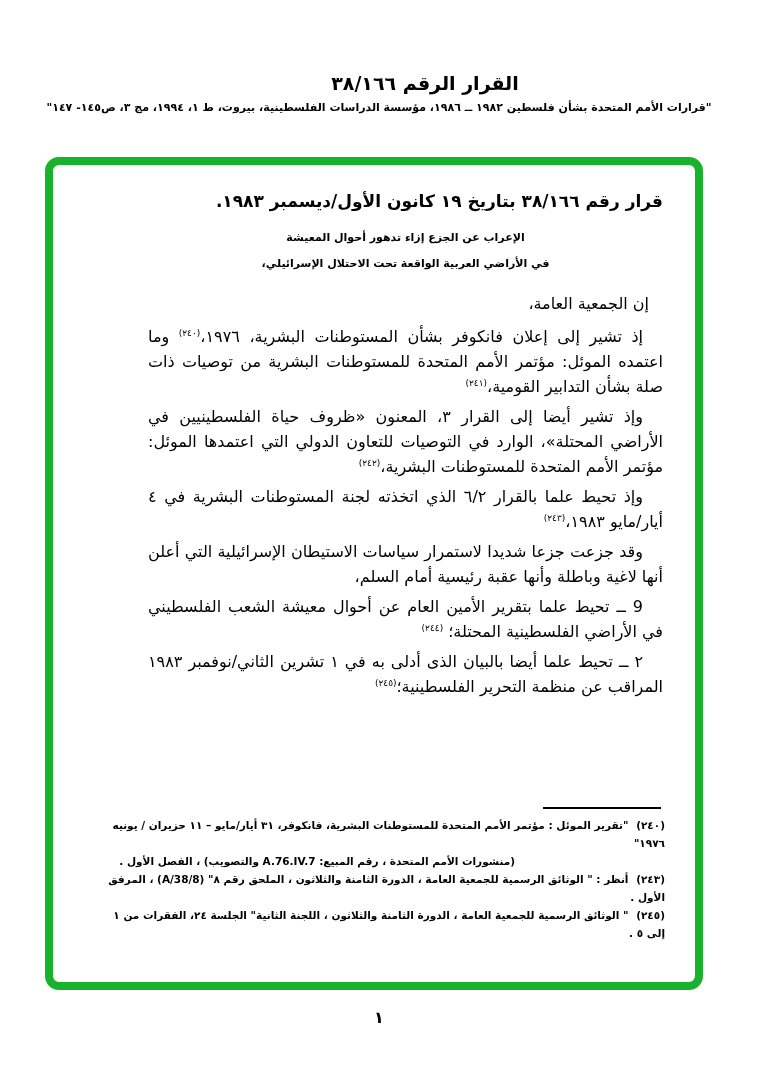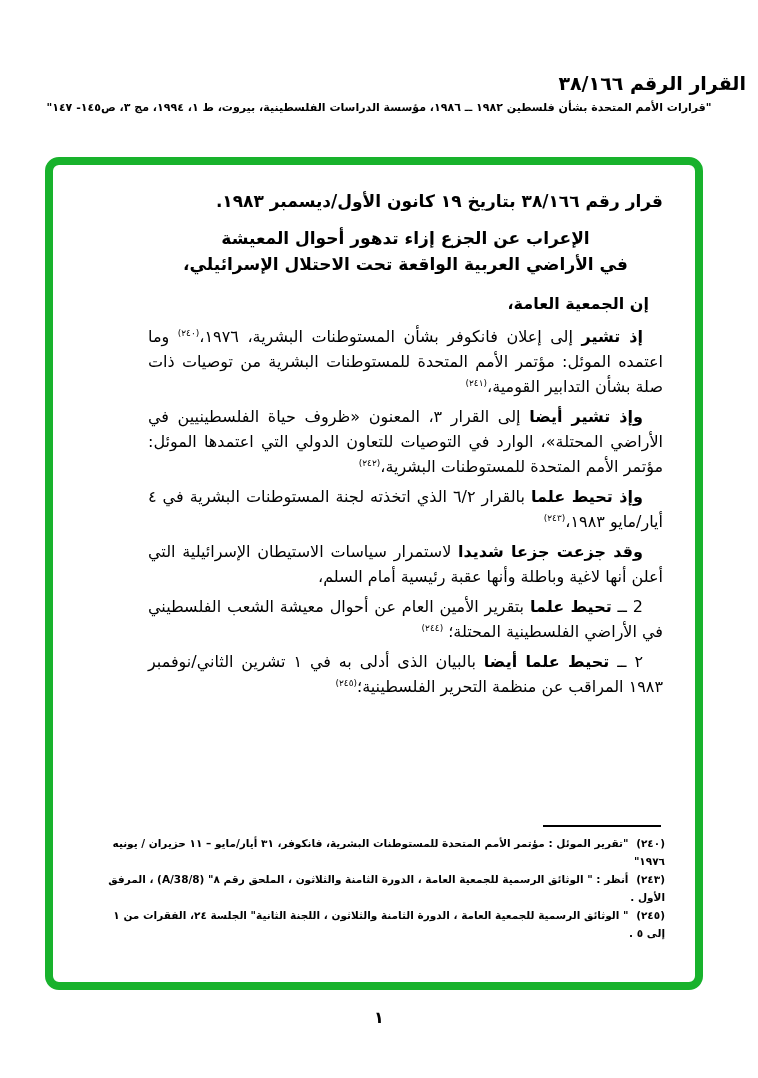--- a/index.html
+++ b/index.html
@@ -2,22 +2,22 @@
 <html lang="ar"><head>
 <meta charset="utf-8">
 <style>
   html,body{margin:0;padding:0;}
   body{
     width:758px;height:1078px;position:relative;background:#ffffff;
     font-family:"DejaVu Sans",sans-serif;color:#000;overflow:hidden;
   }
   
   .hdr-title{
-    position:absolute;top:72px;left:88px;width:658px;
-    text-align:right;font-size:19px;font-weight:bold;direction:rtl;
+    position:absolute;top:72px;left:96px;width:658px;
+    text-align:center;font-size:19px;font-weight:bold;direction:rtl;
   }
   .hdr-src{
     position:absolute;top:101px;left:0;width:758px;
     text-align:center;font-size:11px;font-weight:bold;direction:rtl;
     white-space:nowrap;
   }
   
   .doc-box{
     position:absolute;left:45px;top:157px;width:658px;height:833px;
     box-sizing:border-box;border:8px solid #18b22c;border-radius:14px;
@@ -26,25 +26,25 @@
   .doc-main{
     direction:rtl;padding:24px 32px 0 95px;
     font-size:16px;line-height:25px;text-align:justify;
   }
   .doc-heading{
     margin:0 0 12px 0;font-size:17px;font-weight:bold;
     text-align:right;line-height:24px;
   }
   .doc-title-block{
     margin:2px auto 14px auto;text-align:center;
-    font-size:17px;font-weight:bold;line-height:26px;
+    font-size:11px;font-weight:bold;line-height:26px;
   }
-  .assembly{margin:2px 0 8px 0;font-weight:bold;text-indent:14px;text-align:right;}
+  .assembly{margin:2px 0 8px 0;font-weight:normal;text-indent:14px;text-align:right;}
   .para{margin:0 0 5px 0;text-indent:20px;}
-  .para .lead{font-weight:bold;}
+  .para .lead{font-weight:normal;}
   .para sup{font-size:9px;line-height:0;vertical-align:super;}
   .pnum{font-weight:normal;}
   
   .fn-area{
     margin-top:auto;direction:rtl;padding:0 30px 40px 55px;
     font-size:10.5px;font-weight:bold;line-height:18px;text-align:right;
   }
   .fn-sep{border-top:2px solid #000;width:118px;margin:0 4px 7px auto;margin-right:4px;margin-left:auto;}
   .fn-line{white-space:normal;}
   .fn-cont{padding-right:150px;}
@@ -67,29 +67,30 @@
     <div class="doc-title-block" id="titleBlock">
         <div>الإعراب عن الجزع إزاء تدهور أحوال المعيشة</div>
         <div>في الأراضي العربية الواقعة تحت الاحتلال الإسرائيلي،</div>
       </div>
     <p class="assembly">إن الجمعية العامة،</p>
     <div id="paras">
         <p class="para"><span class="lead">إذ تشير</span> إلى إعلان فانكوفر بشأن المستوطنات البشرية، ١٩٧٦،<sup>(٢٤٠)</sup> وما اعتمده الموئل: مؤتمر الأمم المتحدة للمستوطنات البشرية من توصيات ذات صلة بشأن التدابير القومية،<sup>(٢٤١)</sup></p>
         <p class="para"><span class="lead">وإذ تشير أيضا</span> إلى القرار ٣، المعنون «ظروف حياة الفلسطينيين في الأراضي المحتلة»، الوارد في التوصيات للتعاون الدولي التي اعتمدها الموئل: مؤتمر الأمم المتحدة للمستوطنات البشرية،<sup>(٢٤٢)</sup></p>
         <p class="para"><span class="lead">وإذ تحيط علما</span> بالقرار ٦/٢ الذي اتخذته لجنة المستوطنات البشرية في ٤ أيار/مايو ١٩٨٣،<sup>(٢٤٣)</sup></p>
         <p class="para"><span class="lead">وقد جزعت جزعا شديدا</span> لاستمرار سياسات الاستيطان الإسرائيلية التي أعلن أنها لاغية وباطلة وأنها عقبة رئيسية أمام السلم،</p>
-        <p class="para"><span class="pnum">2 ــ </span><span class="lead">تحيط علما</span> بتقرير الأمين العام عن أحوال معيشة الشعب الفلسطيني في الأراضي الفلسطينية المحتلة؛ <sup>(٢٤٤)</sup></p>
+        <p class="para"><span class="pnum">9 ــ </span><span class="lead">تحيط علما</span> بتقرير الأمين العام عن أحوال معيشة الشعب الفلسطيني في الأراضي الفلسطينية المحتلة؛ <sup>(٢٤٤)</sup></p>
         <p class="para"><span class="pnum">٢ ــ </span><span class="lead">تحيط علما أيضا</span> بالبيان الذى أدلى به في ١ تشرين الثاني/نوفمبر ١٩٨٣ المراقب عن منظمة التحرير الفلسطينية؛<sup>(٢٤٥)</sup></p>
       </div>
   </div>
   <div class="fn-area">
     <div class="fn-sep"></div>
     <div id="footnotes">
         <div class="fn">
           <div class="fn-line"><span class="fn-marker">(٢٤٠) </span>"تقرير الموئل : مؤتمر الأمم المتحدة للمستوطنات البشرية، فانكوفر، ٣١ أيار/مايو – ١١ حزيران / يونيه ١٩٧٦"</div>
+          <div class="fn-line fn-cont">(منشورات الأمم المتحدة ، رقم المبيع: A.76.IV.7 والتصويب) ، الفصل الأول .</div>
         </div>
         <div class="fn">
           <div class="fn-line"><span class="fn-marker">(٢٤٣) </span>أنظر : " الوثائق الرسمية للجمعية العامة ، الدورة الثامنة والثلاثون ، الملحق رقم ٨" (A/38/8) ، المرفق الأول .</div>
         </div>
         <div class="fn">
           <div class="fn-line"><span class="fn-marker">(٢٤٥) </span>" الوثائق الرسمية للجمعية العامة ، الدورة الثامنة والثلاثون ، اللجنة الثانية" الجلسة ٢٤، الفقرات من ١ إلى ٥ .</div>
         </div>
       </div>
   </div>
 </div>

